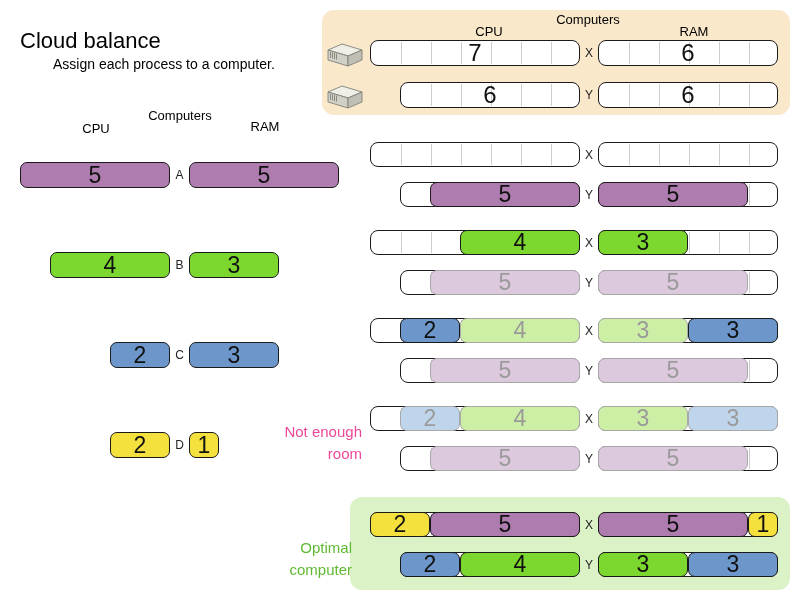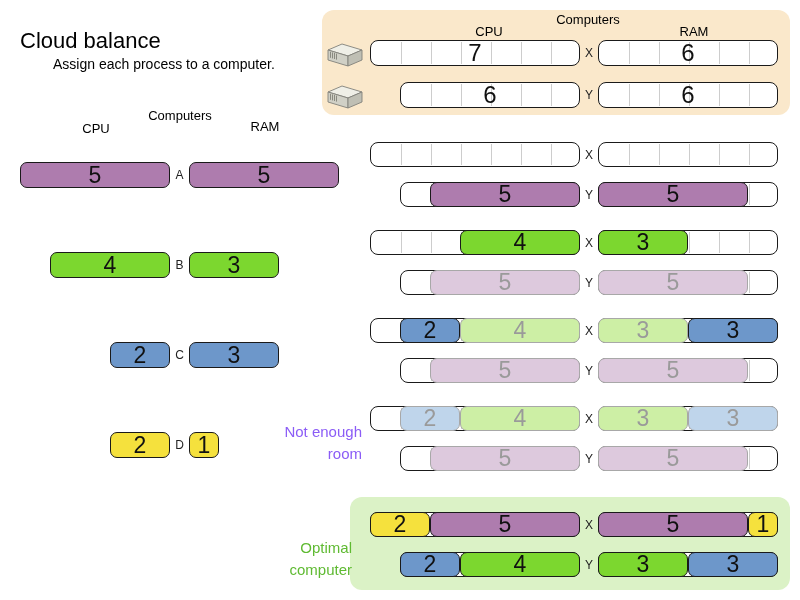--- a/index.html
+++ b/index.html
@@ -48,21 +48,21 @@
     <polygon points="23,14 37,8 37,18 23,24" fill="#BFBFB4" stroke="#81817A" stroke-width="0.9"></polygon>
     <path d="M5.5 9.8 v6 M7.5 10.4 v6 M9.5 11 v6 M11.5 11.6 v6" stroke="#8A8A80" stroke-width="1" fill="none"></path>
   </svg>
 
   <div class="abs hdr" style="left:140px;top:108px;width:80px;">Computers</div>
   <div class="abs hdr" style="left:76px;top:121px;width:40px;">CPU</div>
   <div class="abs hdr" style="left:245px;top:119px;width:40px;">RAM</div>
 
   <div class="panel" id="optimal-panel" style="left: 350px; top: 497px; width: 440px; height: 93px; background: rgb(219, 242, 198);"></div>
 
-  <div class="note" id="note-room" style="left: 242px; top: 421px; width: 120px; color: #8b5cf6;">Not enough
+  <div class="note" id="note-room" style="left: 242px; top: 421px; width: 120px; color: #ec4899;">Not enough
 room</div>
   <div class="note" id="note-optimal" style="left: 238px; top: 537px; width: 114px; color: rgb(95, 186, 50);">Optimal computer</div>
 
   <div class="abs" id="bars" style="left:0;top:0;width:800px;height:600px;">
       <div class="cap" style="left: 370px; top: 40px; width: 210px; height: 26px;">
         <div class="tick" style="left: 29.5px;"></div>
         <div class="tick" style="left: 59.5px;"></div>
         <div class="tick" style="left: 89.5px;"></div>
         <div class="tick" style="left: 119.5px;"></div>
         <div class="tick" style="left: 149.5px;"></div>

